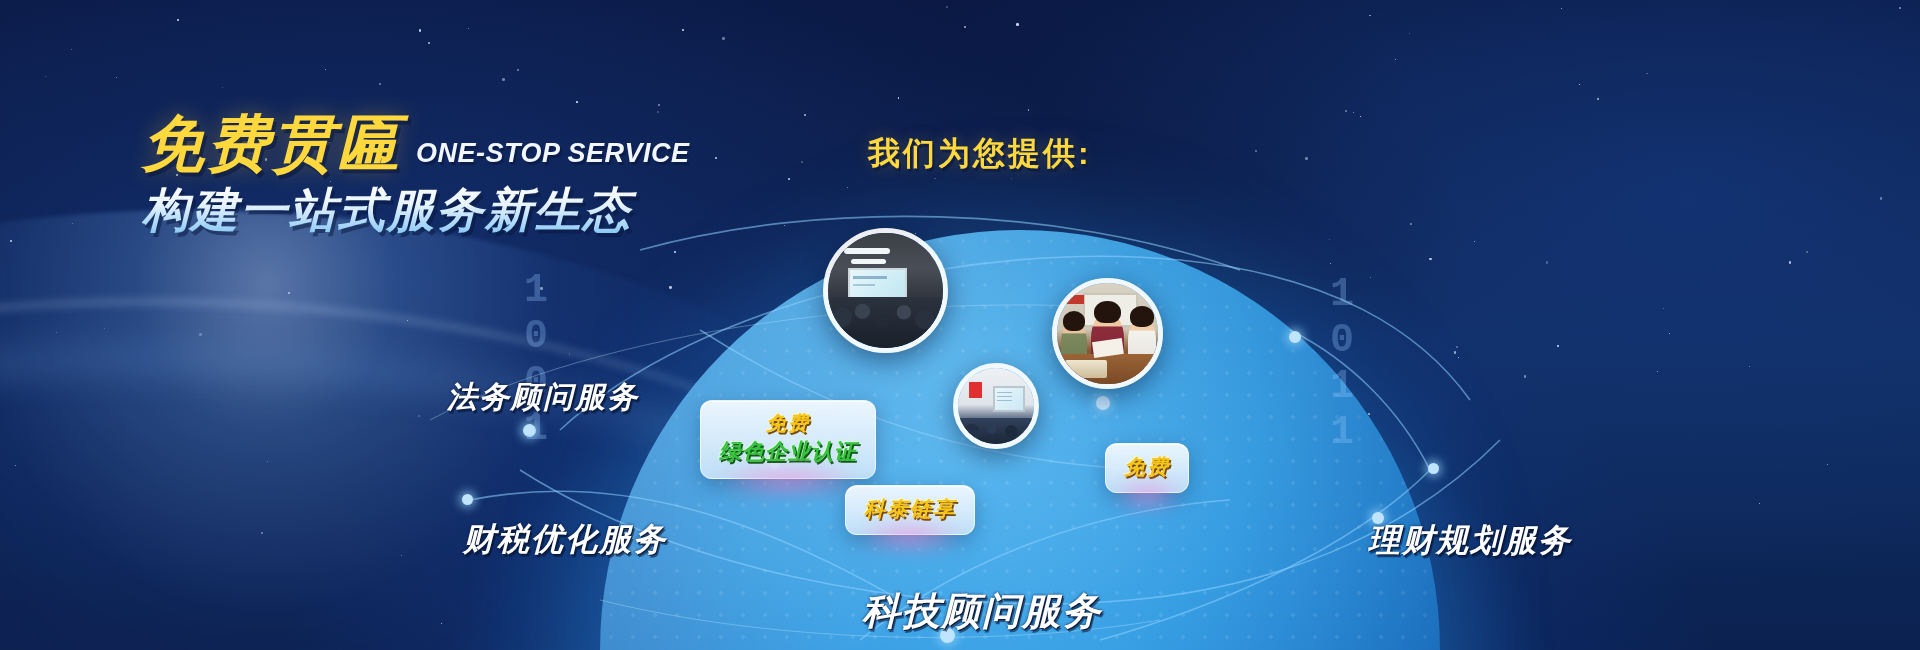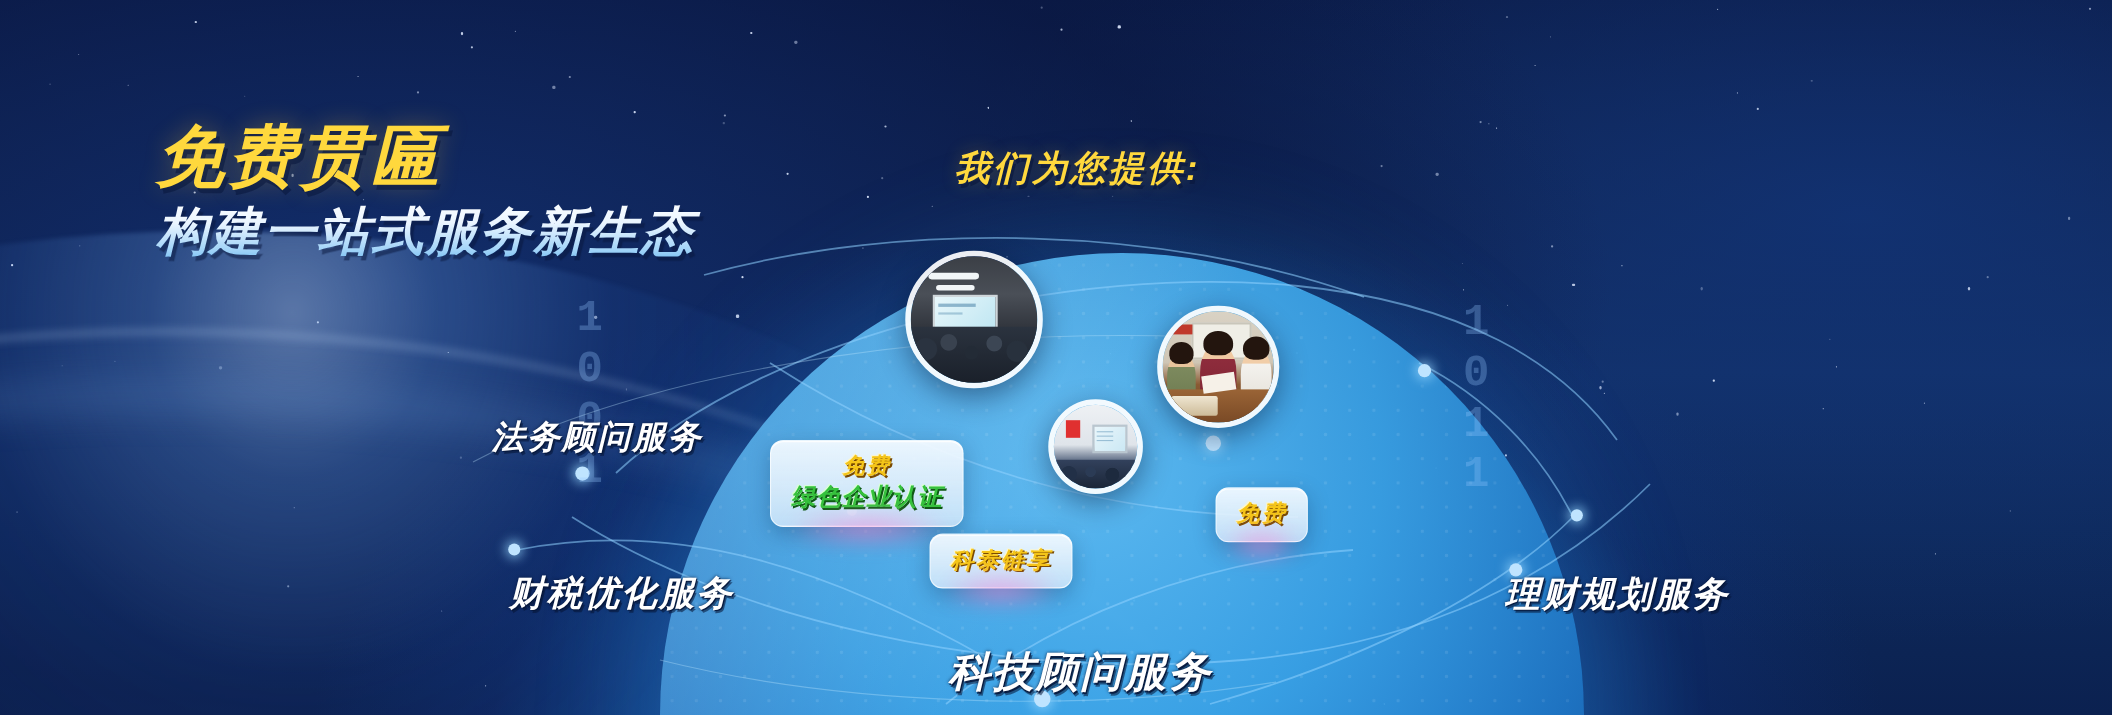--- a/index.html
+++ b/index.html
@@ -69,21 +69,21 @@
     text-shadow:2px 3px 0 rgba(8,22,60,.55);white-space:nowrap;padding-bottom:6px;
   }
   .h-sub{
     margin-top:4px;font-size:47px;font-weight:900;font-style:italic;letter-spacing:2px;white-space:nowrap;
     background:linear-gradient(180deg,#ffffff 0%,#eaf5ff 38%,#9ed2f8 78%,#62b4ef 100%);
     -webkit-background-clip:text;background-clip:text;color:transparent;
     filter:drop-shadow(3px 4px 0 rgba(8,22,60,.50));
   }
   
   .provide{
-    position:absolute;left:868px;top:132px;font-size:32px;font-weight:900;font-style:italic;
+    position:absolute;left:868px;top:132px;font-size:32px;font-weight:900;
     color:#ffd83d;letter-spacing:3px;white-space:nowrap;
     text-shadow:2px 3px 0 rgba(8,22,60,.60), 0 0 16px rgba(255,200,40,.25);
   }
   
   .photo{position:absolute;border-radius:50%;border:5px solid rgba(255,255,255,.92);overflow:hidden;
     box-shadow:0 8px 26px rgba(3,16,46,.45);}
   .ph-inner{position:absolute;inset:0;}
   
   .p1 .ph-inner{background:linear-gradient(180deg,#3b3f46 0%,#4a4f57 30%,#2c3038 62%,#1d2128 100%);}
   .p1 .scr{position:absolute;left:17%;top:30%;width:52%;height:30%;background:linear-gradient(135deg,#e8f7fb,#bfe6f2);border:2px solid #cfd6da;}
@@ -288,20 +288,21 @@
   <div class="node" style="left:940px;top:628px;width:15px;height:15px;"></div>
   <div class="node" style="left:1372px;top:512px;width:12px;height:12px;"></div>
   <div class="node" style="left:770px;top:460px;width:9px;height:9px;"></div>
 
   <div class="binary" style="left:524px;top:268px;">1<br>0<br>0<br>1</div>
   <div class="binary" style="left:1330px;top:272px;">1<br>0<br>1<br>1</div>
 
   <div class="headline">
     <div class="h-row">
       <div class="h-main">免费贯匾</div>
+      <div class="h-en">ONE-STOP SERVICE</div>
     </div>
     <div class="h-sub">构建一站式服务新生态</div>
   </div>
 
   <div class="provide">我们为您提供:</div>
 
   <div class="photo p1" style="left:823px;top:228px;width:125px;height:125px;">
     <div class="ph-inner">
       <div class="lamp" style="left:14%;top:13%;width:40%;height:5%;"></div>
       <div class="lamp" style="left:20%;top:23%;width:30%;height:4%;"></div>

